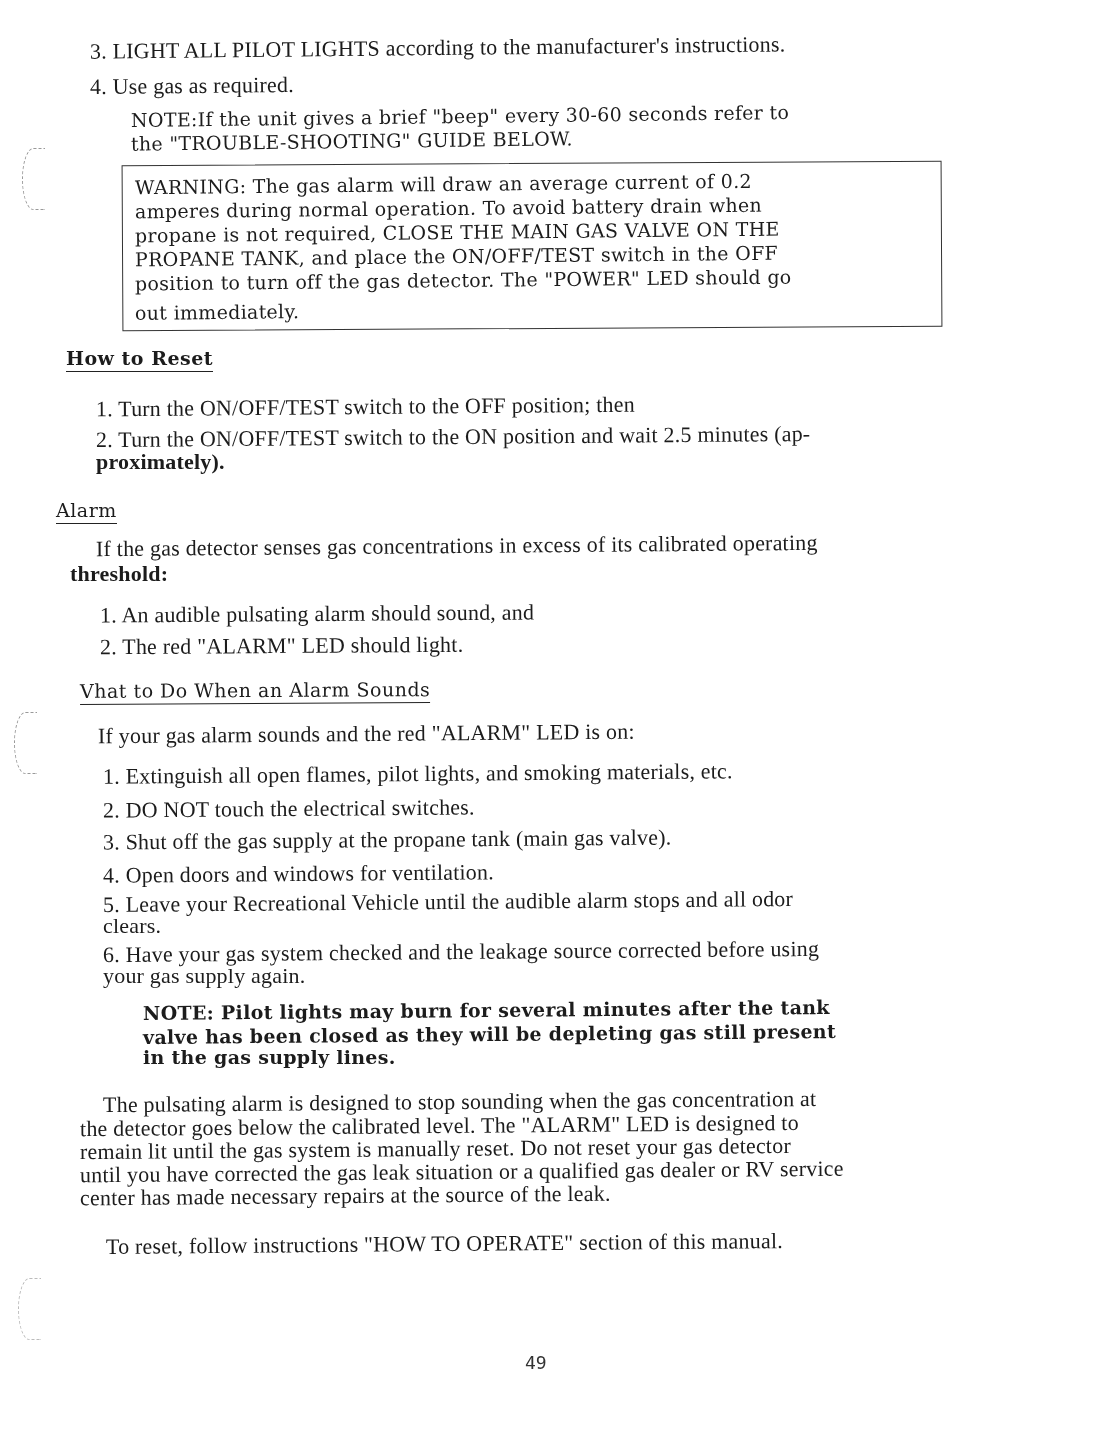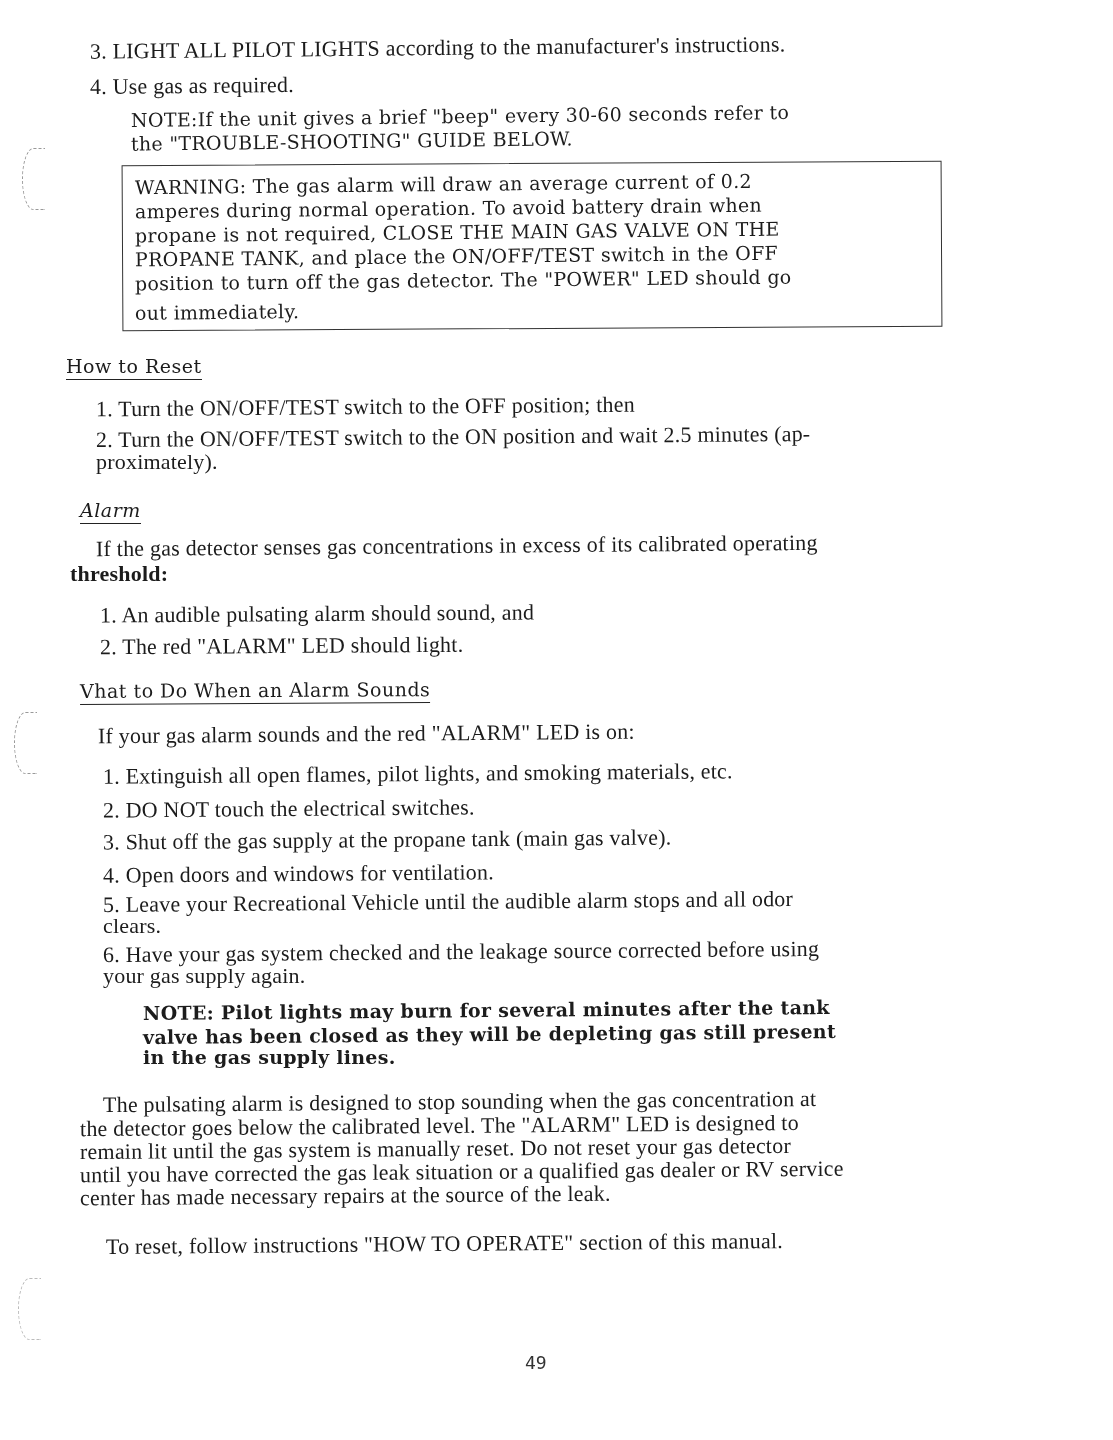--- a/index.html
+++ b/index.html
@@ -38,26 +38,26 @@
 <div class="line typewriter" style="left:131px; top:129px; transform:rotate(-0.7deg);">the "TROUBLE-SHOOTING" GUIDE BELOW.</div>
 
 <div class="boxed"></div>
 <div class="line typewriter" style="left:135px; top:172px; transform:rotate(-0.6deg);">WARNING: The gas alarm will draw an average current of 0.2</div>
 <div class="line typewriter" style="left:135px; top:196px; transform:rotate(-0.6deg);">amperes during normal operation. To avoid battery drain when</div>
 <div class="line typewriter" style="left:135px; top:220px; transform:rotate(-0.6deg);">propane is not required, CLOSE THE MAIN GAS VALVE ON THE</div>
 <div class="line typewriter" style="left:135px; top:244px; transform:rotate(-0.6deg);">PROPANE TANK, and place the ON/OFF/TEST switch in the OFF</div>
 <div class="line typewriter" style="left:135px; top:268px; transform:rotate(-0.6deg);">position to turn off the gas detector. The "POWER" LED should go</div>
 <div class="line typewriter" style="left:135px; top:300px; transform:rotate(-0.6deg);">out immediately.</div>
 
-<div class="line typewriter heading" style="left:66px; top:354px;">How to Reset</div>
+<div class="line typewriter heading" style="left:66px; top:346px;font-weight:bold;">How to Reset</div>
 <div class="line narrow" style="left:96px; top:395px; transform:rotate(-0.5deg);">1. Turn the ON/OFF/TEST switch to the OFF position; then</div>
 <div class="line narrow" style="left:96px; top:425px; transform:rotate(-0.5deg);">2. Turn the ON/OFF/TEST switch to the ON position and wait 2.5 minutes (ap-</div>
-<div class="line narrow" style="left:96px; top:450px;">proximately).</div>
+<div class="line narrow" style="left:96px; top:450px;font-weight:bold;">proximately).</div>
 
-<div class="line typewriter heading" style="left:80px; top:498px;font-style:italic;">Alarm</div>
+<div class="line typewriter heading" style="left:56px; top:498px;">Alarm</div>
 <div class="line narrow" style="left:96px; top:534px; transform:rotate(-0.5deg);">If the gas detector senses gas concentrations in excess of its calibrated operating</div>
 <div class="line narrow" style="left:70px; top:562px;font-weight:bold;">threshold:</div>
 <div class="line narrow" style="left:100px; top:602px; transform:rotate(-0.4deg);">1.  An audible pulsating alarm should sound, and</div>
 <div class="line narrow" style="left:100px; top:634px; transform:rotate(-0.4deg);">2.  The red "ALARM" LED should light.</div>
 
 <div class="line typewriter heading" style="left:80px; top:678px; transform:rotate(-0.3deg);">Vhat to Do When an Alarm Sounds</div>
 <div class="line narrow" style="left:98px; top:722px; transform:rotate(-0.5deg);">If your gas alarm sounds and the red "ALARM" LED is on:</div>
 <div class="line narrow" style="left:103px; top:762px; transform:rotate(-0.5deg);">1. Extinguish all open flames, pilot lights, and smoking materials, etc.</div>
 <div class="line narrow" style="left:103px; top:797px; transform:rotate(-0.5deg);">2. DO NOT touch the electrical switches.</div>
 <div class="line narrow" style="left:103px; top:828px; transform:rotate(-0.5deg);">3. Shut off the gas supply at the propane tank (main gas valve).</div>

